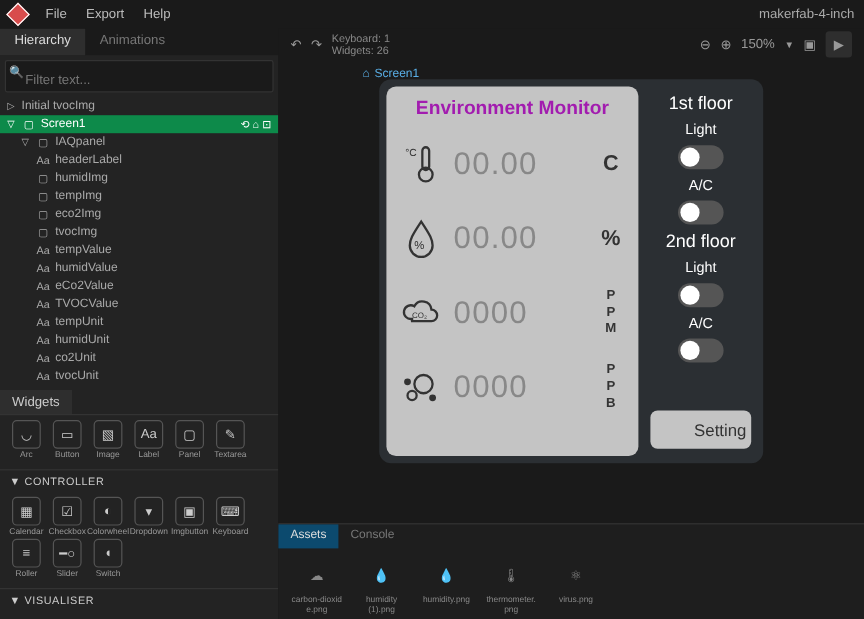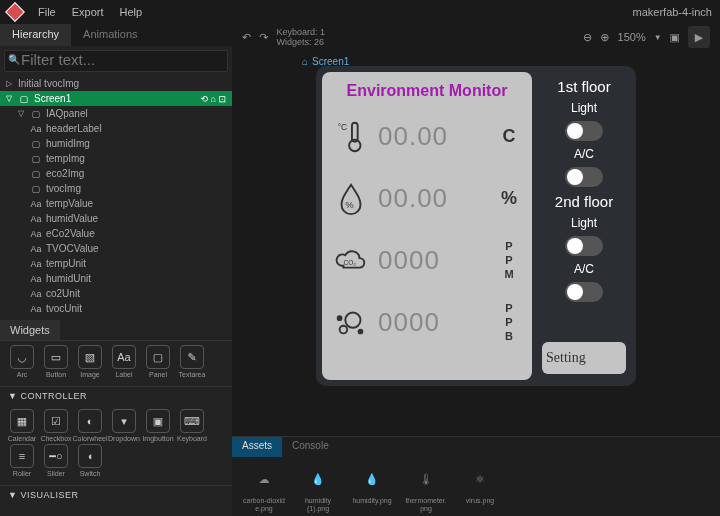--- a/index.html
+++ b/index.html
@@ -10,21 +10,21 @@
 .logo { width: 14px; height: 14px; background: #d84c4c; transform: rotate(45deg); border: 1px solid #fff; }
 .menu-item { color: #bbb; cursor: pointer; }
 .project-name { margin-left: auto; color: #aaa; }
 
 
 .left-panel { position: absolute; top: 24px; left: 0; width: 232px; height: 492px; background: #232323; display: flex; flex-direction: column; }
 .tabs { display: flex; background: #1a1a1a; height: 22px; }
 .tab { padding: 4px 12px; color: #777; }
 .tab.active { background: #2e2e2e; color: #ddd; }
 .filter { margin: 4px; position: relative; }
-.filter input { width: 100%; background: #1a1a1a; border: 1px solid #333; color: #888; padding: 0 20px 3px 16px; font-size: 15px; border-radius: 2px; }
+.filter input { width: 100%; background: #1a1a1a; border: 1px solid #333; color: #888; padding: 10px 20px 3px 16px; font-size: 11px; border-radius: 2px; }
 .filter .mag { position: absolute; left: 4px; top: 4px; color: #777; font-size: 10px; }
 
 .tree { flex: none; overflow: auto; font-size: 10px; }
 .tree-item { display: flex; align-items: center; padding: 2px 6px; gap: 4px; color: #aaa; }
 .tree-item.selected { background: #0d8a4a; color: #fff; }
 .tree-item .arrow { font-size: 8px; width: 8px; }
 .tree-item .ticon { font-size: 9px; width: 12px; text-align: center; }
 .tree-indent-1 { padding-left: 18px; }
 .tree-indent-2 { padding-left: 30px; }
 .selected-actions { margin-left: auto; display: flex; gap: 4px; font-size: 9px; }
@@ -56,21 +56,21 @@
 .env-icon { width: 42px; height: 42px; display: flex; align-items: center; justify-content: center; color: #333; }
 .env-value { flex: 1; font-size: 26px; color: #888; font-weight: 500; letter-spacing: 1px; }
 .env-unit { font-size: 18px; color: #333; font-weight: 600; width: 30px; text-align: center; line-height: 14px; }
 .env-unit.small { font-size: 11px; }
 
 .ctrl-panel { width: 92px; display: flex; flex-direction: column; gap: 6px; color: #fff; padding: 6px 4px; }
 .ctrl-head { font-size: 15px; font-weight: 500; text-align: center; }
 .ctrl-row { display: flex; align-items: center; gap: 6px; justify-content: space-between; font-size: 12px; flex-direction: column; }
 .switch { width: 38px; height: 20px; background: #555; border-radius: 10px; position: relative; }
 .switch::after { content: ''; position: absolute; width: 16px; height: 16px; background: #fff; border-radius: 50%; top: 2px; left: 2px; }
-.setting-btn { background: #c4c4c4; color: #333; text-align: left; padding: 8px 4px; border-radius: 6px; font-size: 14px; margin-top: auto; font-family: Liberation Serif, serif; }
+.setting-btn { background: #c4c4c4; color: #333; text-align: right; padding: 8px 4px; border-radius: 6px; font-size: 14px; margin-top: auto; }
 
 
 .assets { position: absolute; bottom: 0; left: 0; right: 0; height: 80px; border-top: 1px solid #333; background: #1e1e1e; }
 .asset-tabs { display: flex; height: 20px; }
 .asset-tab { padding: 3px 10px; color: #777; font-size: 10px; }
 .asset-tab.active { background: #0c4a6e; color: #ddd; }
 .asset-grid { display: flex; gap: 10px; padding: 6px 10px; }
 .asset-item { display: flex; flex-direction: column; align-items: center; gap: 2px; width: 44px; }
 .asset-thumb { width: 32px; height: 32px; display: flex; align-items: center; justify-content: center; color: #888; }
 .asset-name { font-size: 7px; color: #888; text-align: center; line-height: 8px; }

